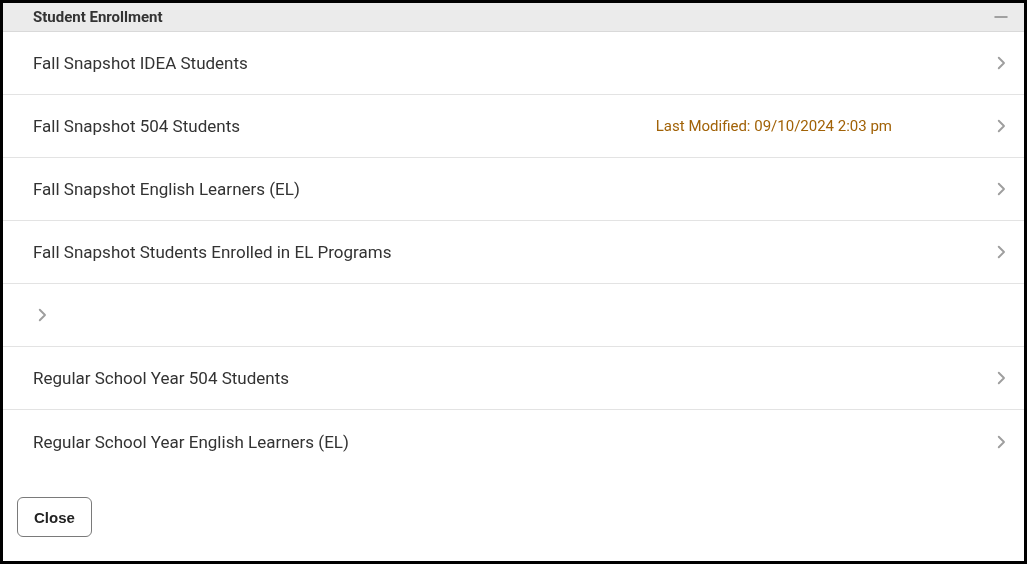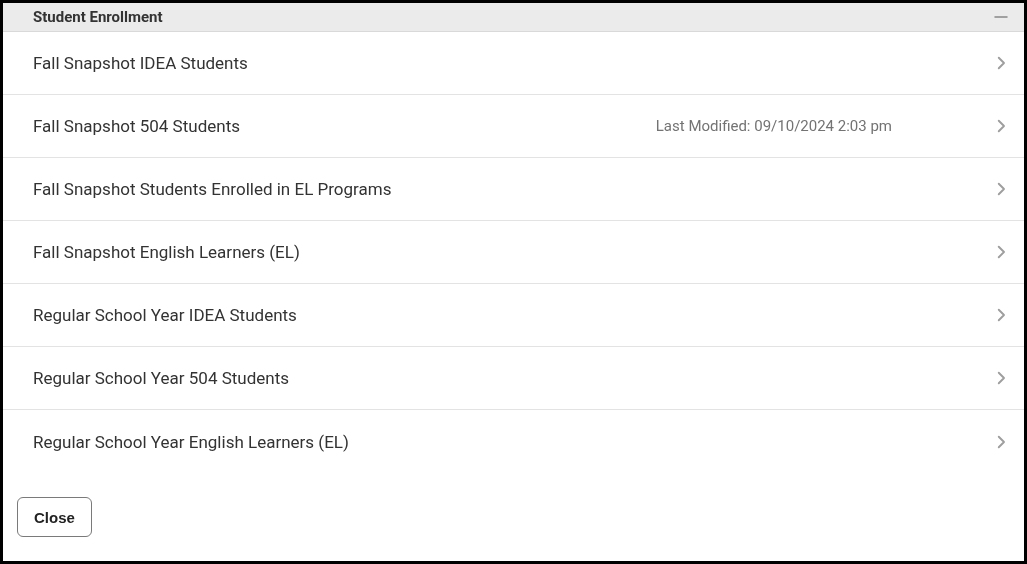--- a/index.html
+++ b/index.html
@@ -63,21 +63,21 @@
       font-size: 17px;
       color: #333;
     }
     .row-right {
       display: flex;
       align-items: center;
       gap: 100px;
     }
     .row-meta {
       font-size: 15px;
-      color: #737373;
+      color: #a16207;
       text-align: right;
     }
     .chevron {
       color: #9e9e9e;
       display: flex;
       align-items: center;
     }
     .footer {
       padding: 24px 14px;
       background: #fff;
@@ -127,41 +127,40 @@
       <span class="row-right">
         <span class="row-meta">Last Modified: 09/10/2024 2:03 pm</span>
         <span class="chevron">
           <svg width="18" height="18" viewBox="0 0 24 24" fill="none" stroke="currentColor" stroke-width="2.5" stroke-linecap="round" stroke-linejoin="round">
               <polyline points="9 5 16 12 9 19"></polyline>
             </svg>
         </span>
       </span>
     </div>
     <div class="row">
+      <span class="row-left">Fall Snapshot English Learners (EL)</span>
+      <span class="row-right">
+        <span class="chevron">
+          <svg width="18" height="18" viewBox="0 0 24 24" fill="none" stroke="currentColor" stroke-width="2.5" stroke-linecap="round" stroke-linejoin="round">
+              <polyline points="9 5 16 12 9 19"></polyline>
+            </svg>
+        </span>
+      </span>
+    </div>
+    <div class="row">
       <span class="row-left">Fall Snapshot Students Enrolled in EL Programs</span>
       <span class="row-right">
         <span class="chevron">
           <svg width="18" height="18" viewBox="0 0 24 24" fill="none" stroke="currentColor" stroke-width="2.5" stroke-linecap="round" stroke-linejoin="round">
               <polyline points="9 5 16 12 9 19"></polyline>
             </svg>
         </span>
       </span>
     </div>
     <div class="row">
-      <span class="row-left">Fall Snapshot English Learners (EL)</span>
-      <span class="row-right">
-        <span class="chevron">
-          <svg width="18" height="18" viewBox="0 0 24 24" fill="none" stroke="currentColor" stroke-width="2.5" stroke-linecap="round" stroke-linejoin="round">
-              <polyline points="9 5 16 12 9 19"></polyline>
-            </svg>
-        </span>
-      </span>
-    </div>
-    <div class="row">
-      <span class="row-left">Regular School Year IDEA Students</span>
       <span class="row-right">
         <span class="chevron">
           <svg width="18" height="18" viewBox="0 0 24 24" fill="none" stroke="currentColor" stroke-width="2.5" stroke-linecap="round" stroke-linejoin="round">
               <polyline points="9 5 16 12 9 19"></polyline>
             </svg>
         </span>
       </span>
     </div>
     <div class="row">
       <span class="row-left">Regular School Year 504 Students</span>

